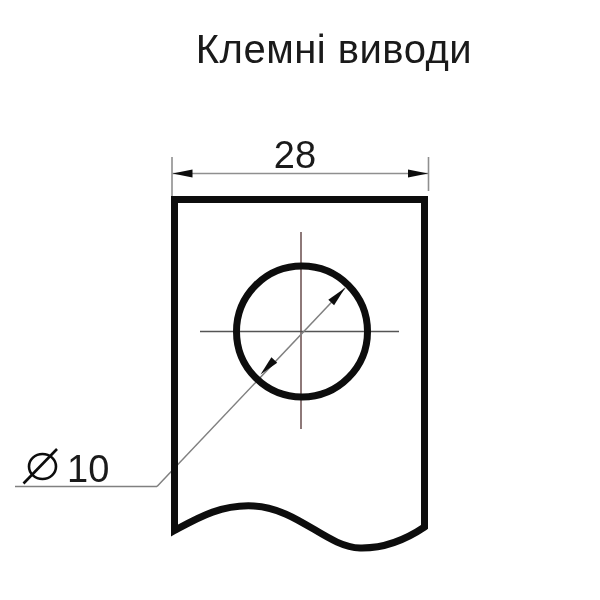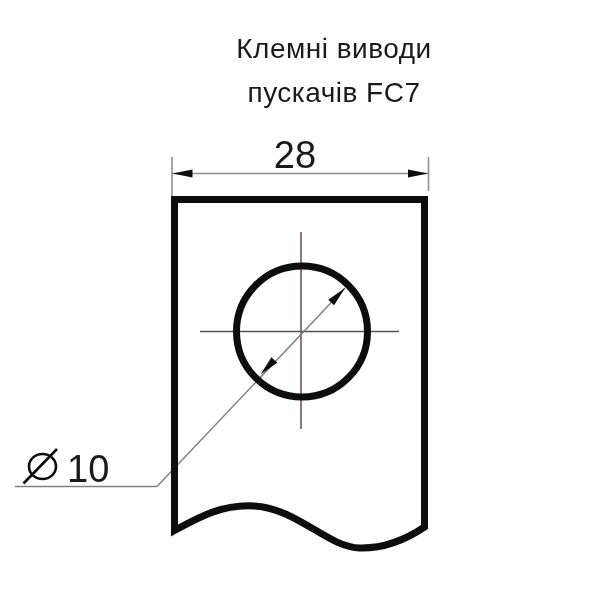--- a/index.html
+++ b/index.html
@@ -14,21 +14,21 @@
     background: #ffffff;
     overflow: hidden;
     font-family: "Liberation Sans", "DejaVu Sans", sans-serif;
   }
   .title-block {
     position: absolute;
     top: 27px;
     left: 68px;
     width: 532px;
     text-align: center;
-    font-size: 28px;
+    font-size: 40px;
     line-height: 44px;
     font-weight: 400;
     color: #1a1a1a;
     letter-spacing: 0.5px;
   }
   svg.drawing {
     position: absolute;
     top: 0;
     left: 0;
   }
@@ -38,21 +38,20 @@
     fill: #1a1a1a;
   }
 </style>
 </head>
 <body>
 
 <div class="canvas">
 
   <div class="title-block">
     <div>Клемні виводи</div>
-    <div>пускачів FC7</div>
   </div>
 
   <svg class="drawing" width="600" height="600" viewBox="0 0 600 600">
 
     <g fill="none" stroke-width="1.6" stroke="#8f8f8f">
       <line x1="172" y1="157" x2="172" y2="196"></line>
       <line x1="428.5" y1="157" x2="428.5" y2="191"></line>
       <line x1="172.5" y1="173.5" x2="428" y2="173.5"></line>
     </g>
 

